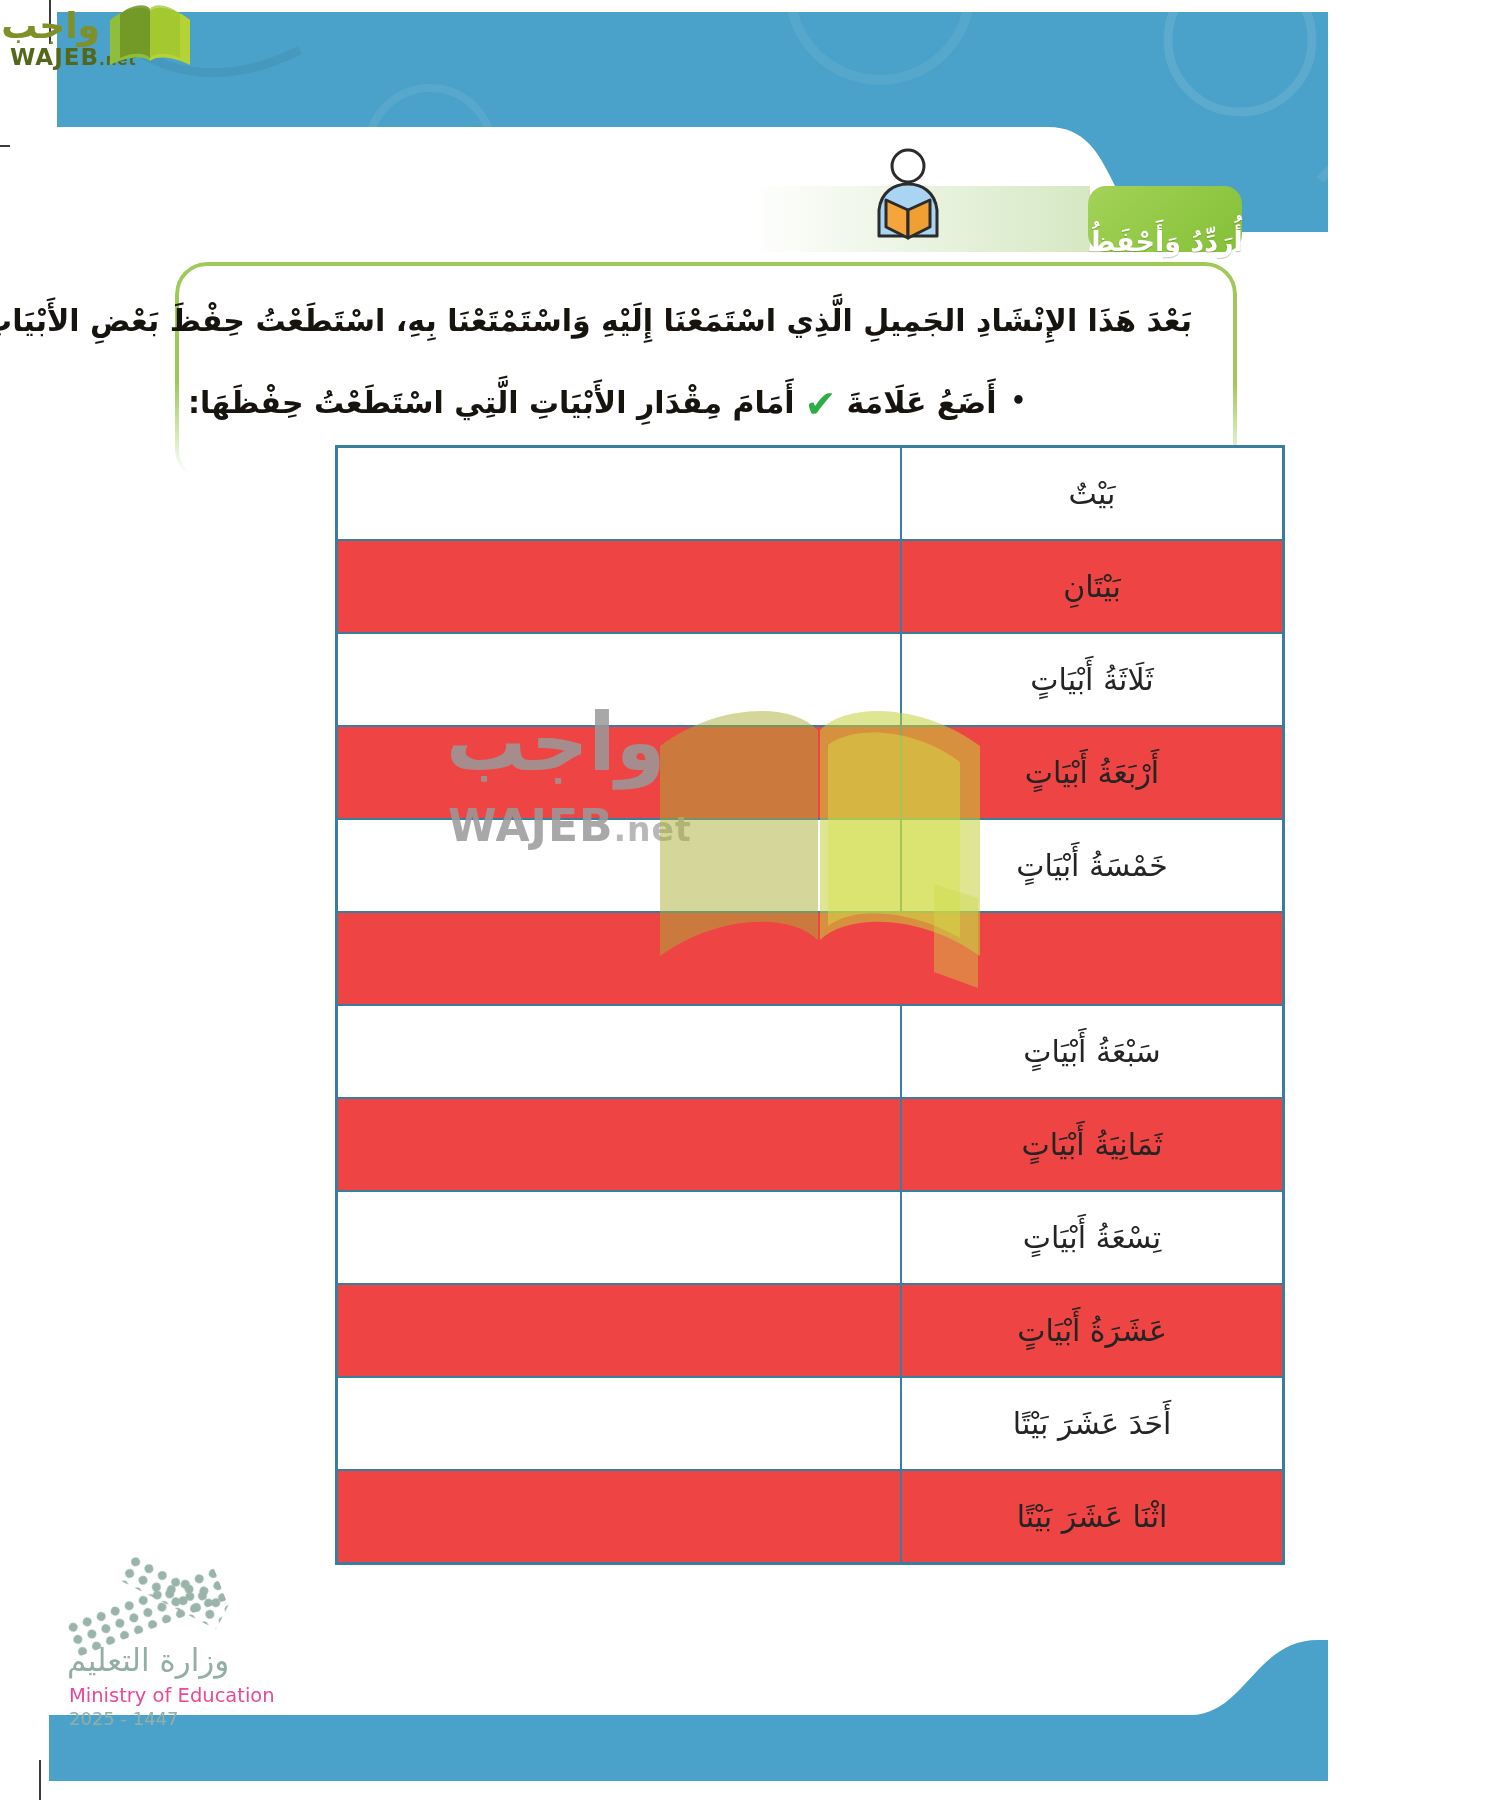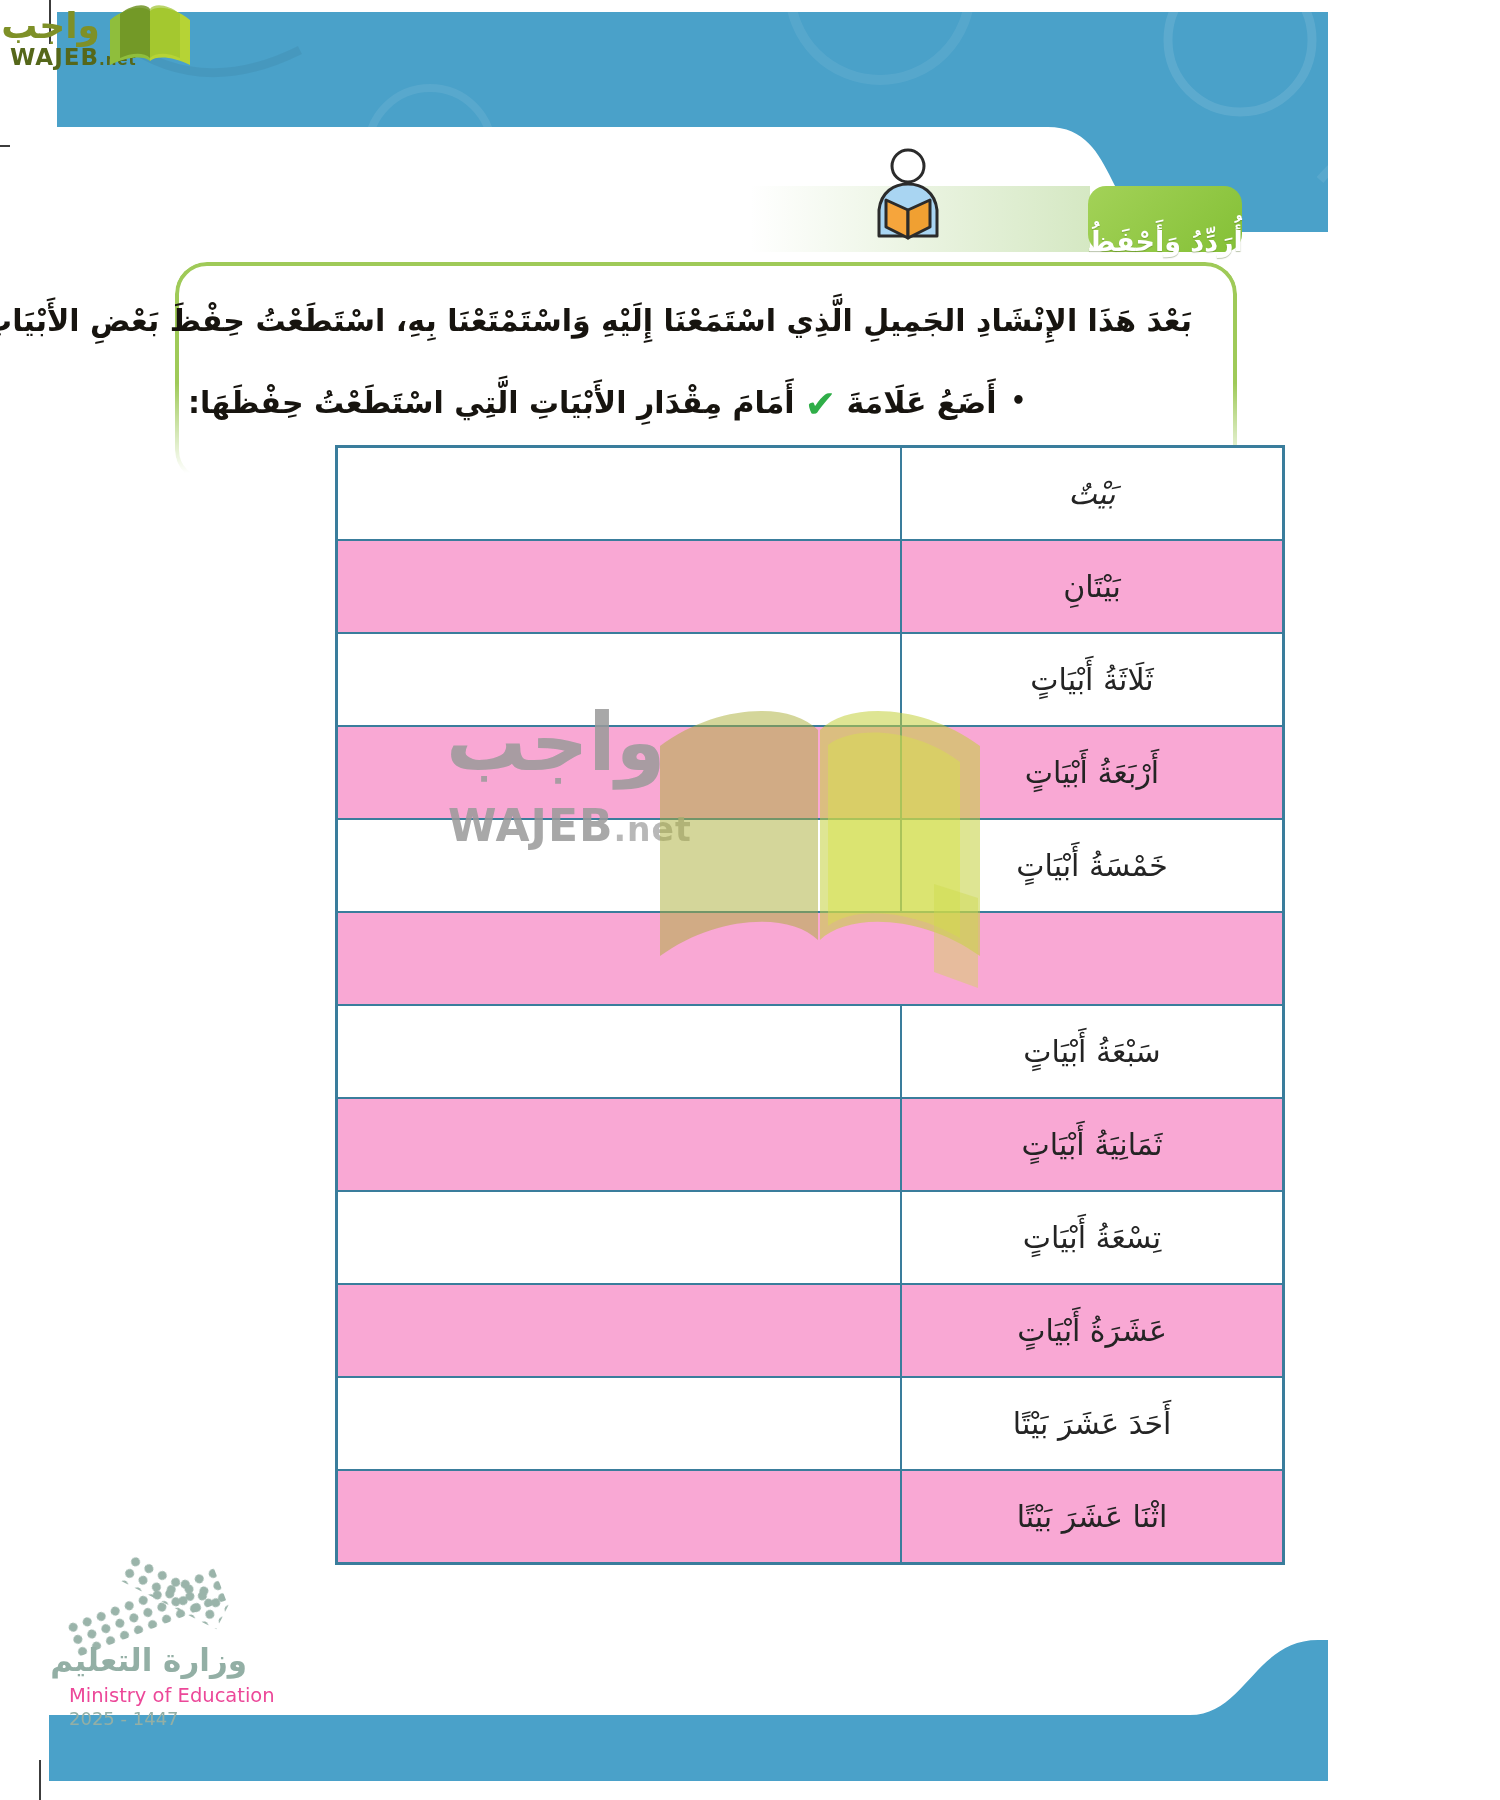--- a/index.html
+++ b/index.html
@@ -41,43 +41,43 @@
     color:#17140f; direction:rtl; text-align:right; white-space:nowrap; line-height:1.9; }
   .line2 { left:188px; top:368px; width:1004px; font-size:30px; font-weight:bold;
     color:#17140f; direction:rtl; text-align:left; white-space:nowrap; line-height:1.9; }
   .bullet { font-size:24px; margin-left:14px; vertical-align:4px; }
   .checkmark { color:#2fae48; font-size:38px; font-weight:bold; margin:0 10px; vertical-align:-4px;}
 
   
   .memtable { left:335px; top:445px; width:950px; height:1120px;
     border:3px solid #3a7d9c; display:flex; flex-direction:column; background:#ffffff; z-index:1;}
   .mrow { flex:1; display:flex; border-top:2.5px solid #3a7d9c; background:#ffffff;}
-  .mrow:first-child { border-top:none;font-style:italic; }
-  .mrow.alt { background:#f9a8d4; }
+  .mrow:first-child { border-top:none; }
+  .mrow.alt { background:#ef4444; }
   .cell-check { width:562px; }
   .cell-label { flex:1; border-left:2.5px solid #3a7d9c; display:flex;
     align-items:center; justify-content:center; direction:rtl;
     font-size:30px; color:#242424; line-height:1.6; }
 
   
   .watermark { left:440px; top:688px; width:570px; height:305px; pointer-events:none; z-index:5; }
   .wm-ar { position:absolute; left:6px; top:8px; font-size:80px; font-weight:bold;
     color:#9a9a9a; opacity:.85; direction:rtl; }
   .wm-en { position:absolute; left:8px; top:112px; font-size:44px; font-weight:bold;
     color:#9a9a9a; opacity:.85; letter-spacing:1px;}
   .wm-en .tld { font-size:33px; color:#acacac; font-weight:bold;}
   .wm-book { position:absolute; left:198px; top:0px; }
 
   
   .ministry { left:55px; top:1560px; width:210px; height:200px; z-index:6;}
   .dots { position:absolute; background-image:radial-gradient(circle, #9ab4aa 4px, transparent 4.8px);
     background-size:15px 13px; }
   .dots1 { left:10px; top:34px; width:160px; height:36px; transform:rotate(-21deg); }
   .dots2 { left:64px; top:16px; width:110px; height:30px; transform:rotate(27deg); }
-  .min-ar { position:absolute; left:12px; top:82px; width:180px; font-size:31px; font-weight:bold;
+  .min-ar { position:absolute; left:12px; top:82px; width:180px; font-size:31px; font-weight:normal;
     color:#93afa5; direction:rtl; text-align:left; white-space:nowrap;}
   .min-en { position:absolute; left:14px; top:124px; font-size:19.5px; color:#ec4899; white-space:nowrap;}
   .min-year { position:absolute; left:14px; top:148px; font-size:18px; color:#93afa5; }
 
   
   .footer-svg { left:0; top:1630px; width:1500px; height:170px; z-index:4;}
   .page-num { left:1300px; top:1672px; width:120px; text-align:center; z-index:7;
     color:#ffffff; font-size:34px; font-weight:bold; }
 
   

